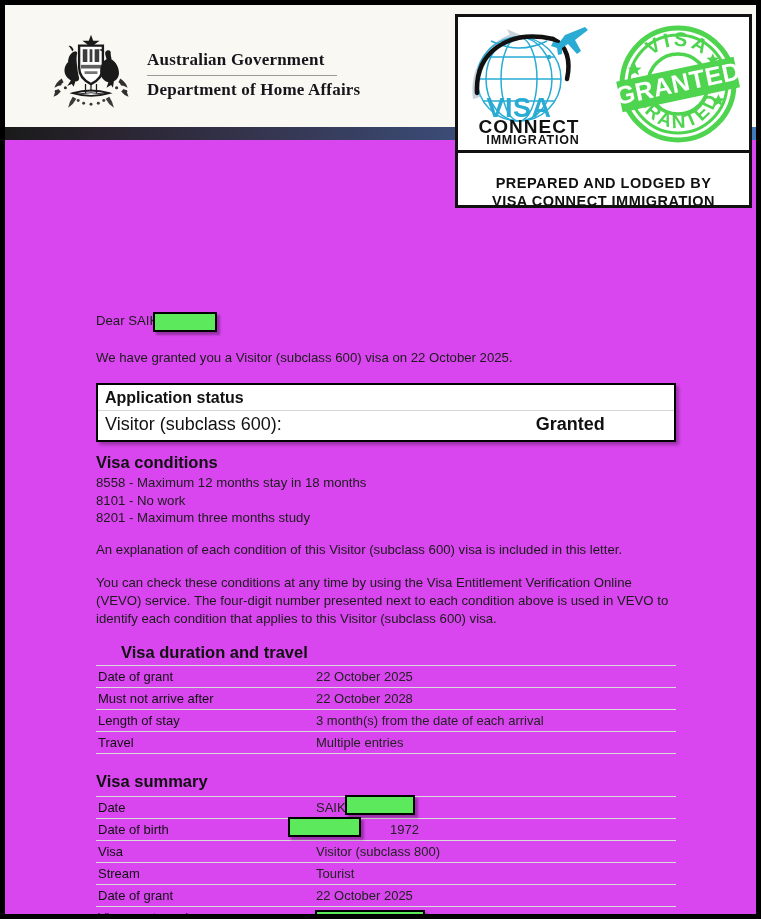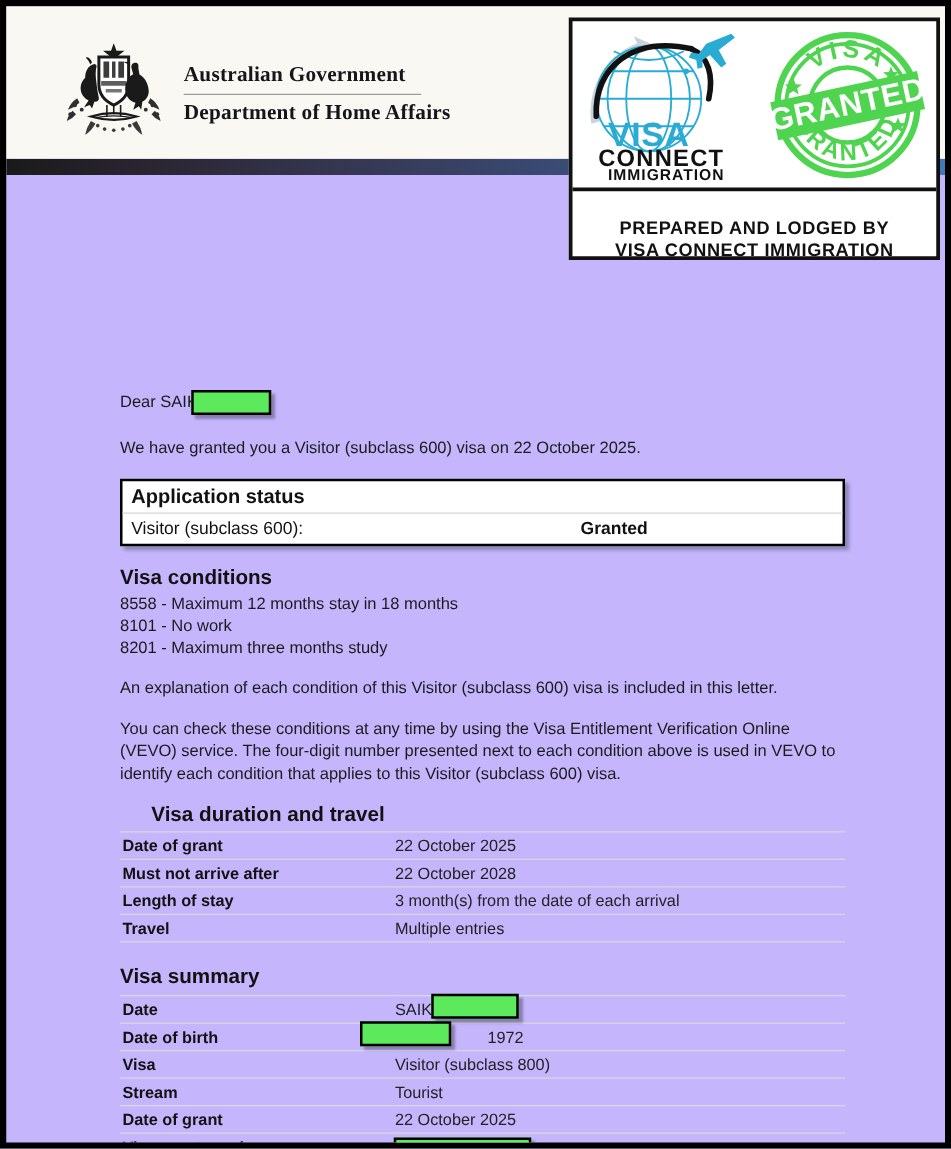--- a/index.html
+++ b/index.html
@@ -8,21 +8,21 @@
     background: #ffffff;
   }
   body {
     font-family: "Liberation Sans", sans-serif;
   }
 
   #page {
     position: relative;
     width: 761px;
     height: 919px;
-    background: #c4b5fd;
+    background: #d946ef;
     border: 5px solid #000000;
     box-sizing: border-box;
     overflow: hidden;
   }
 
   
   .letterhead {
     position: relative;
     height: 122px;
     background: #faf8f2;
@@ -112,21 +112,22 @@
   .status-title {
     font-size: 16px;
     font-weight: bold;
     padding: 4px 0 3px 7px;
     color: #111111;
     border-bottom: 1px solid #d6d6d6;
   }
   .status-row {
     display: flex;
     padding: 3px 15px 5px 7px;
-    font-size: 14px;
+    font-size: 18px;
+    gap: 32px;
   }
   .status-key { flex: 0 0 auto; color: #111111; }
   .status-val {
     margin-left: 222px;
     font-weight: bold;
     color: #111111;
   }
 
   
   h2.sec {
@@ -152,21 +153,21 @@
   }
   table.data td {
     border-top: 1px solid #d9d9d9;
     border-bottom: 1px solid #d9d9d9;
     padding: 3px 2px 3px 2px;
     vertical-align: top;
     color: #1b1b1b;
   }
   table.data td.k {
     width: 214px;
-    font-weight: bold;
+    font-weight: normal;
     color: #111111;
     margin-left: 48px;
   }
   table.data td.v {
     color: #222222;
   }
 
   
   .overlay {
     position: absolute;

